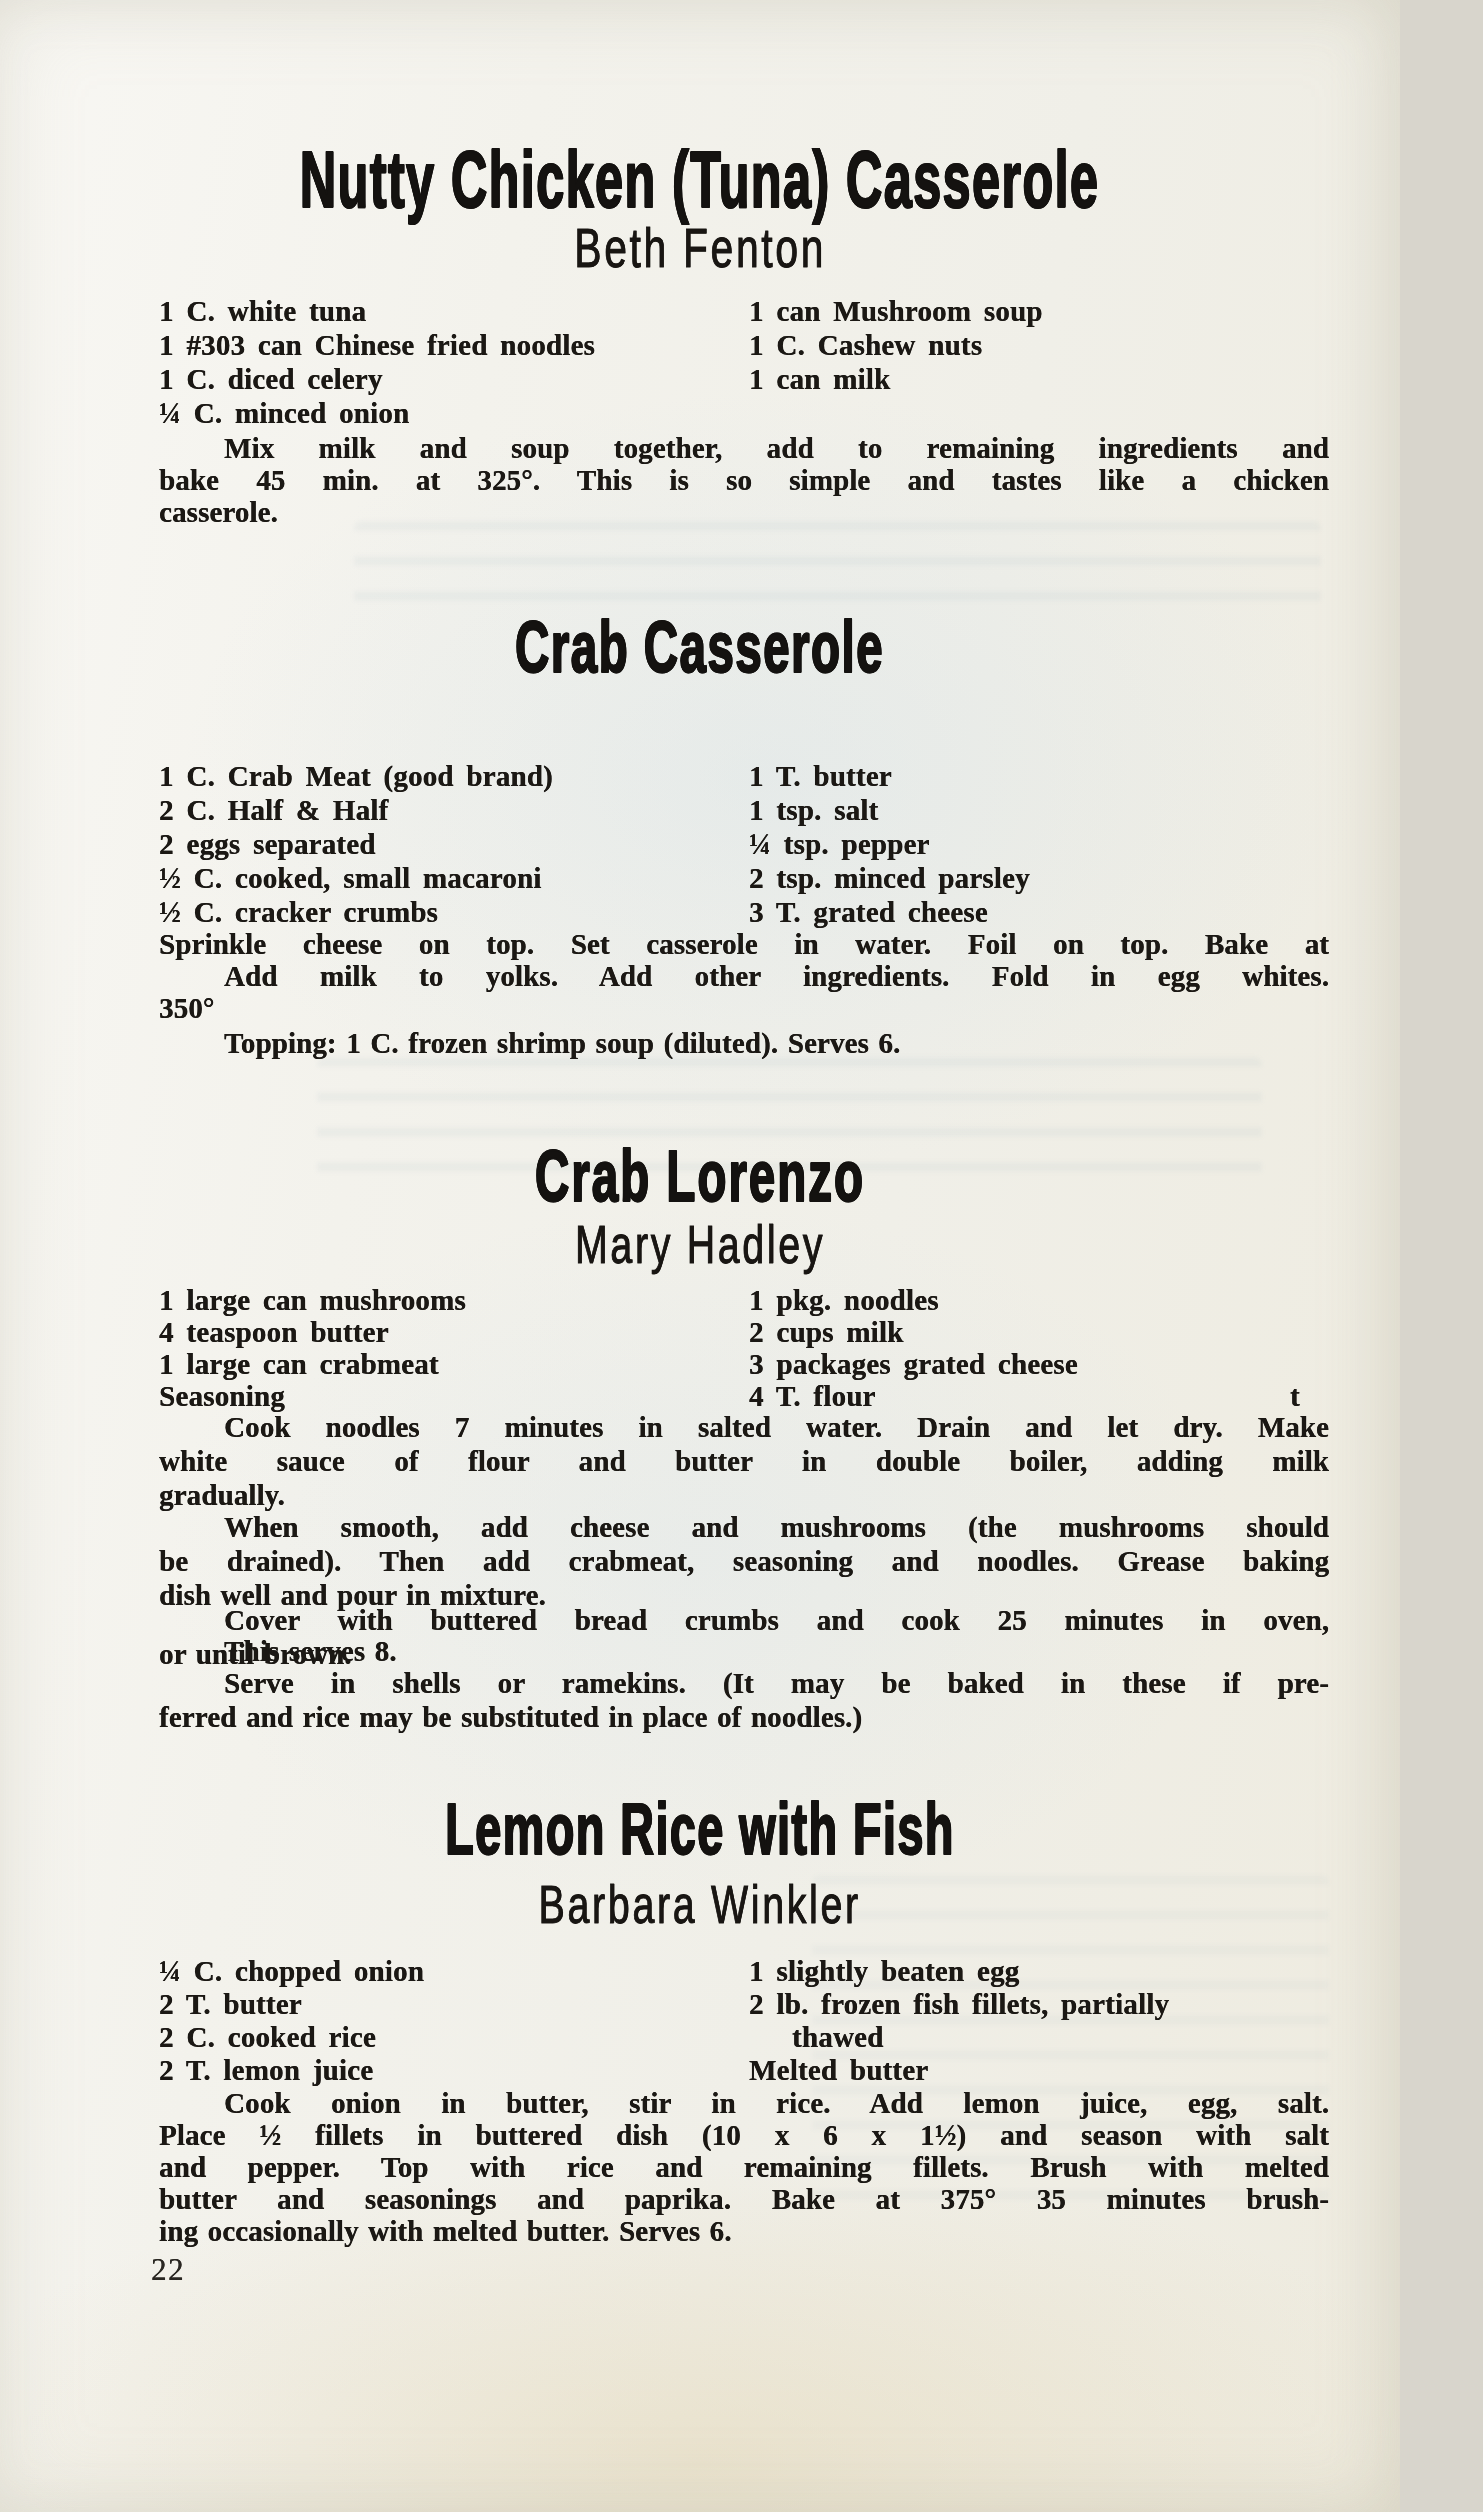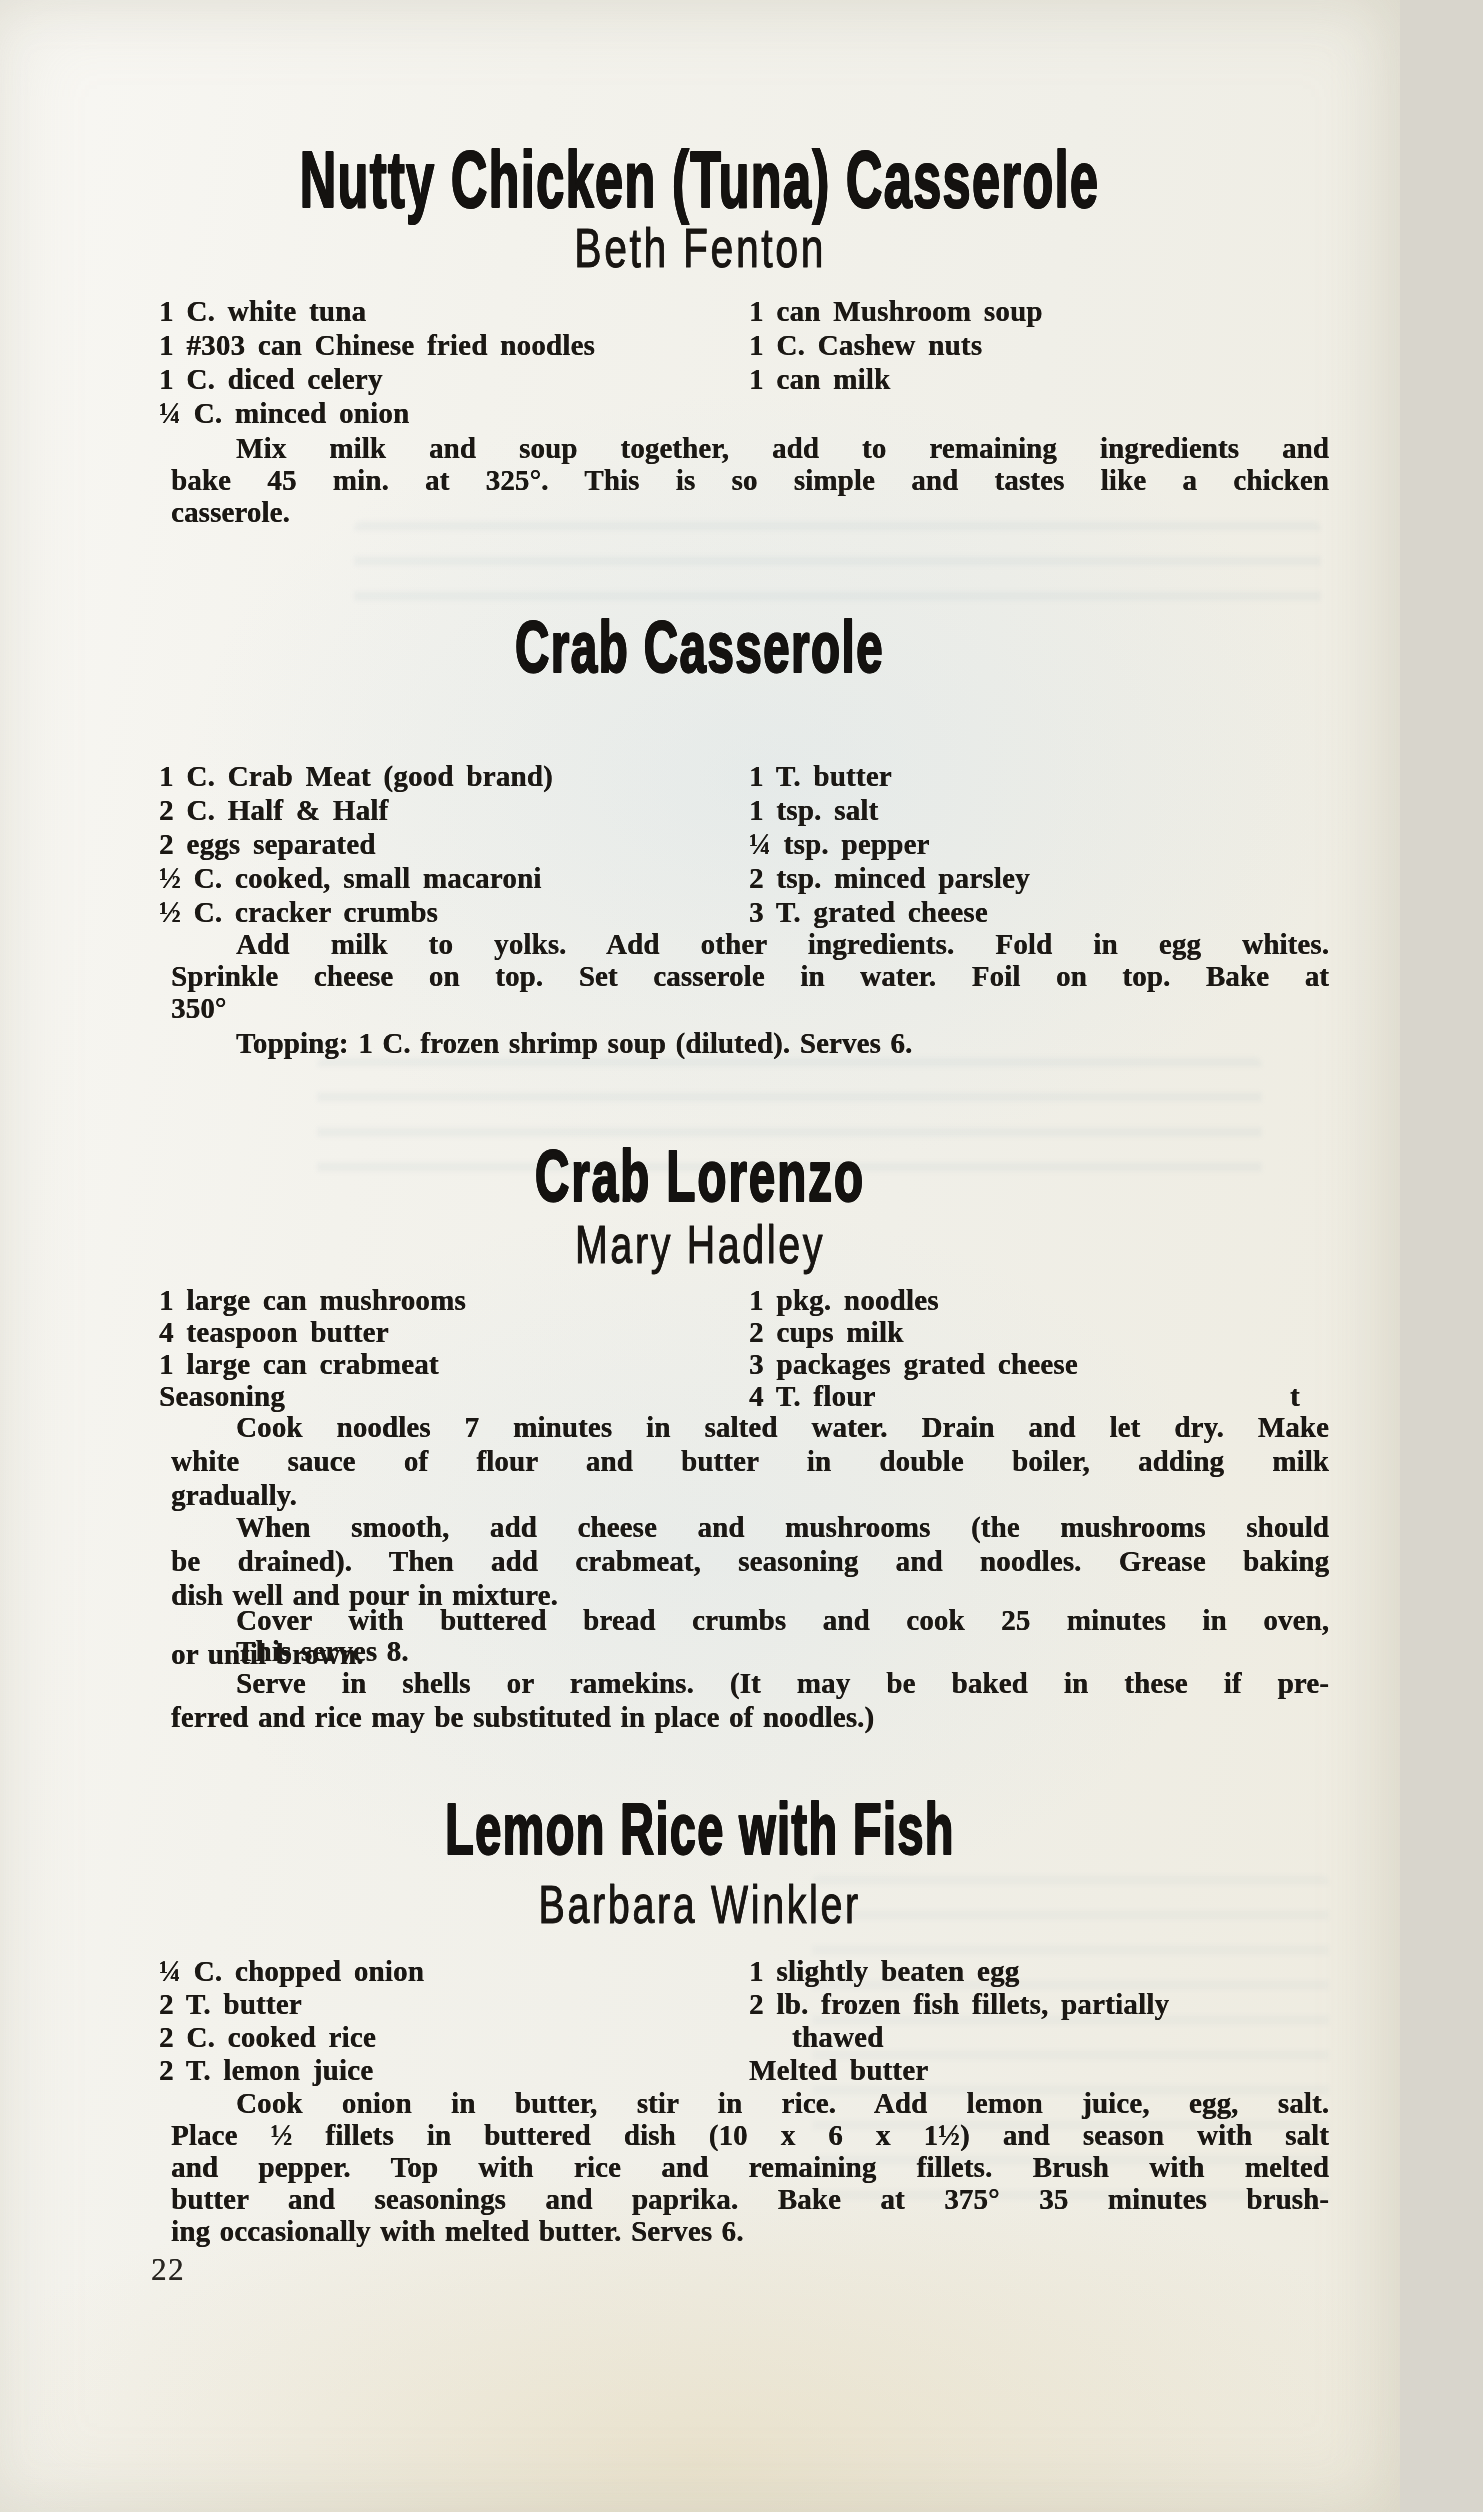--- a/index.html
+++ b/index.html
@@ -51,21 +51,21 @@
   .ing .r.indent{padding-left:43px;}
   .stray{position:absolute; left:1131px;}
   
   .para{
     position:absolute; left:159px; width:1170px;
     font-weight:bold; font-size:29px; line-height:32px;
     letter-spacing:0.1px; word-spacing:2.2px;
     text-shadow:0.3px 0 currentColor;
   }
   .para.lh46{line-height:34px;}
-  .para .line{height:32px; overflow:hidden;margin-left:12px;}
+  .para .line{height:32px; overflow:hidden;}
   .para.lh46 .line{height:34px;}
   .para .line.j{text-align:justify;}
   .para .line.j::after{content:""; display:inline-block; width:100%; height:0;}
   .para .line.first{text-indent:65px;}
   
   .pageno{
     position:absolute; left:151px; top:2252px;
     font-size:31px; font-weight:400; color:#2a2722; letter-spacing:1.5px;
     text-shadow:0.2px 0 currentColor;
   }
@@ -132,22 +132,22 @@
     <div class="row">
       <span class="l">½ C. cooked, small macaroni</span>
       <span class="r">2 tsp. minced parsley</span>
     </div>
     <div class="row">
       <span class="l">½ C. cracker crumbs</span>
       <span class="r">3 T. grated cheese</span>
     </div>
   </div>
   <div class="para" style="top:928px;">
+    <div class="line j">Sprinkle cheese on top. Set casserole in water. Foil on top. Bake at</div>
     <div class="line j first">Add milk to yolks. Add other ingredients. Fold in egg whites.</div>
-    <div class="line j">Sprinkle cheese on top. Set casserole in water. Foil on top. Bake at</div>
     <div class="line">350°</div>
   </div>
   <div class="para" style="top:1027px;">
     <div class="line first">Topping: 1 C. frozen shrimp soup (diluted). Serves 6.</div>
   </div>
 
   <h1 class="title" style="top:1140px; font-size:72px;">
     <span style="--sx:.66; letter-spacing:3px;">Crab Lorenzo</span>
   </h1>
   <h2 class="author" style="top:1218px; font-size:53px;">

